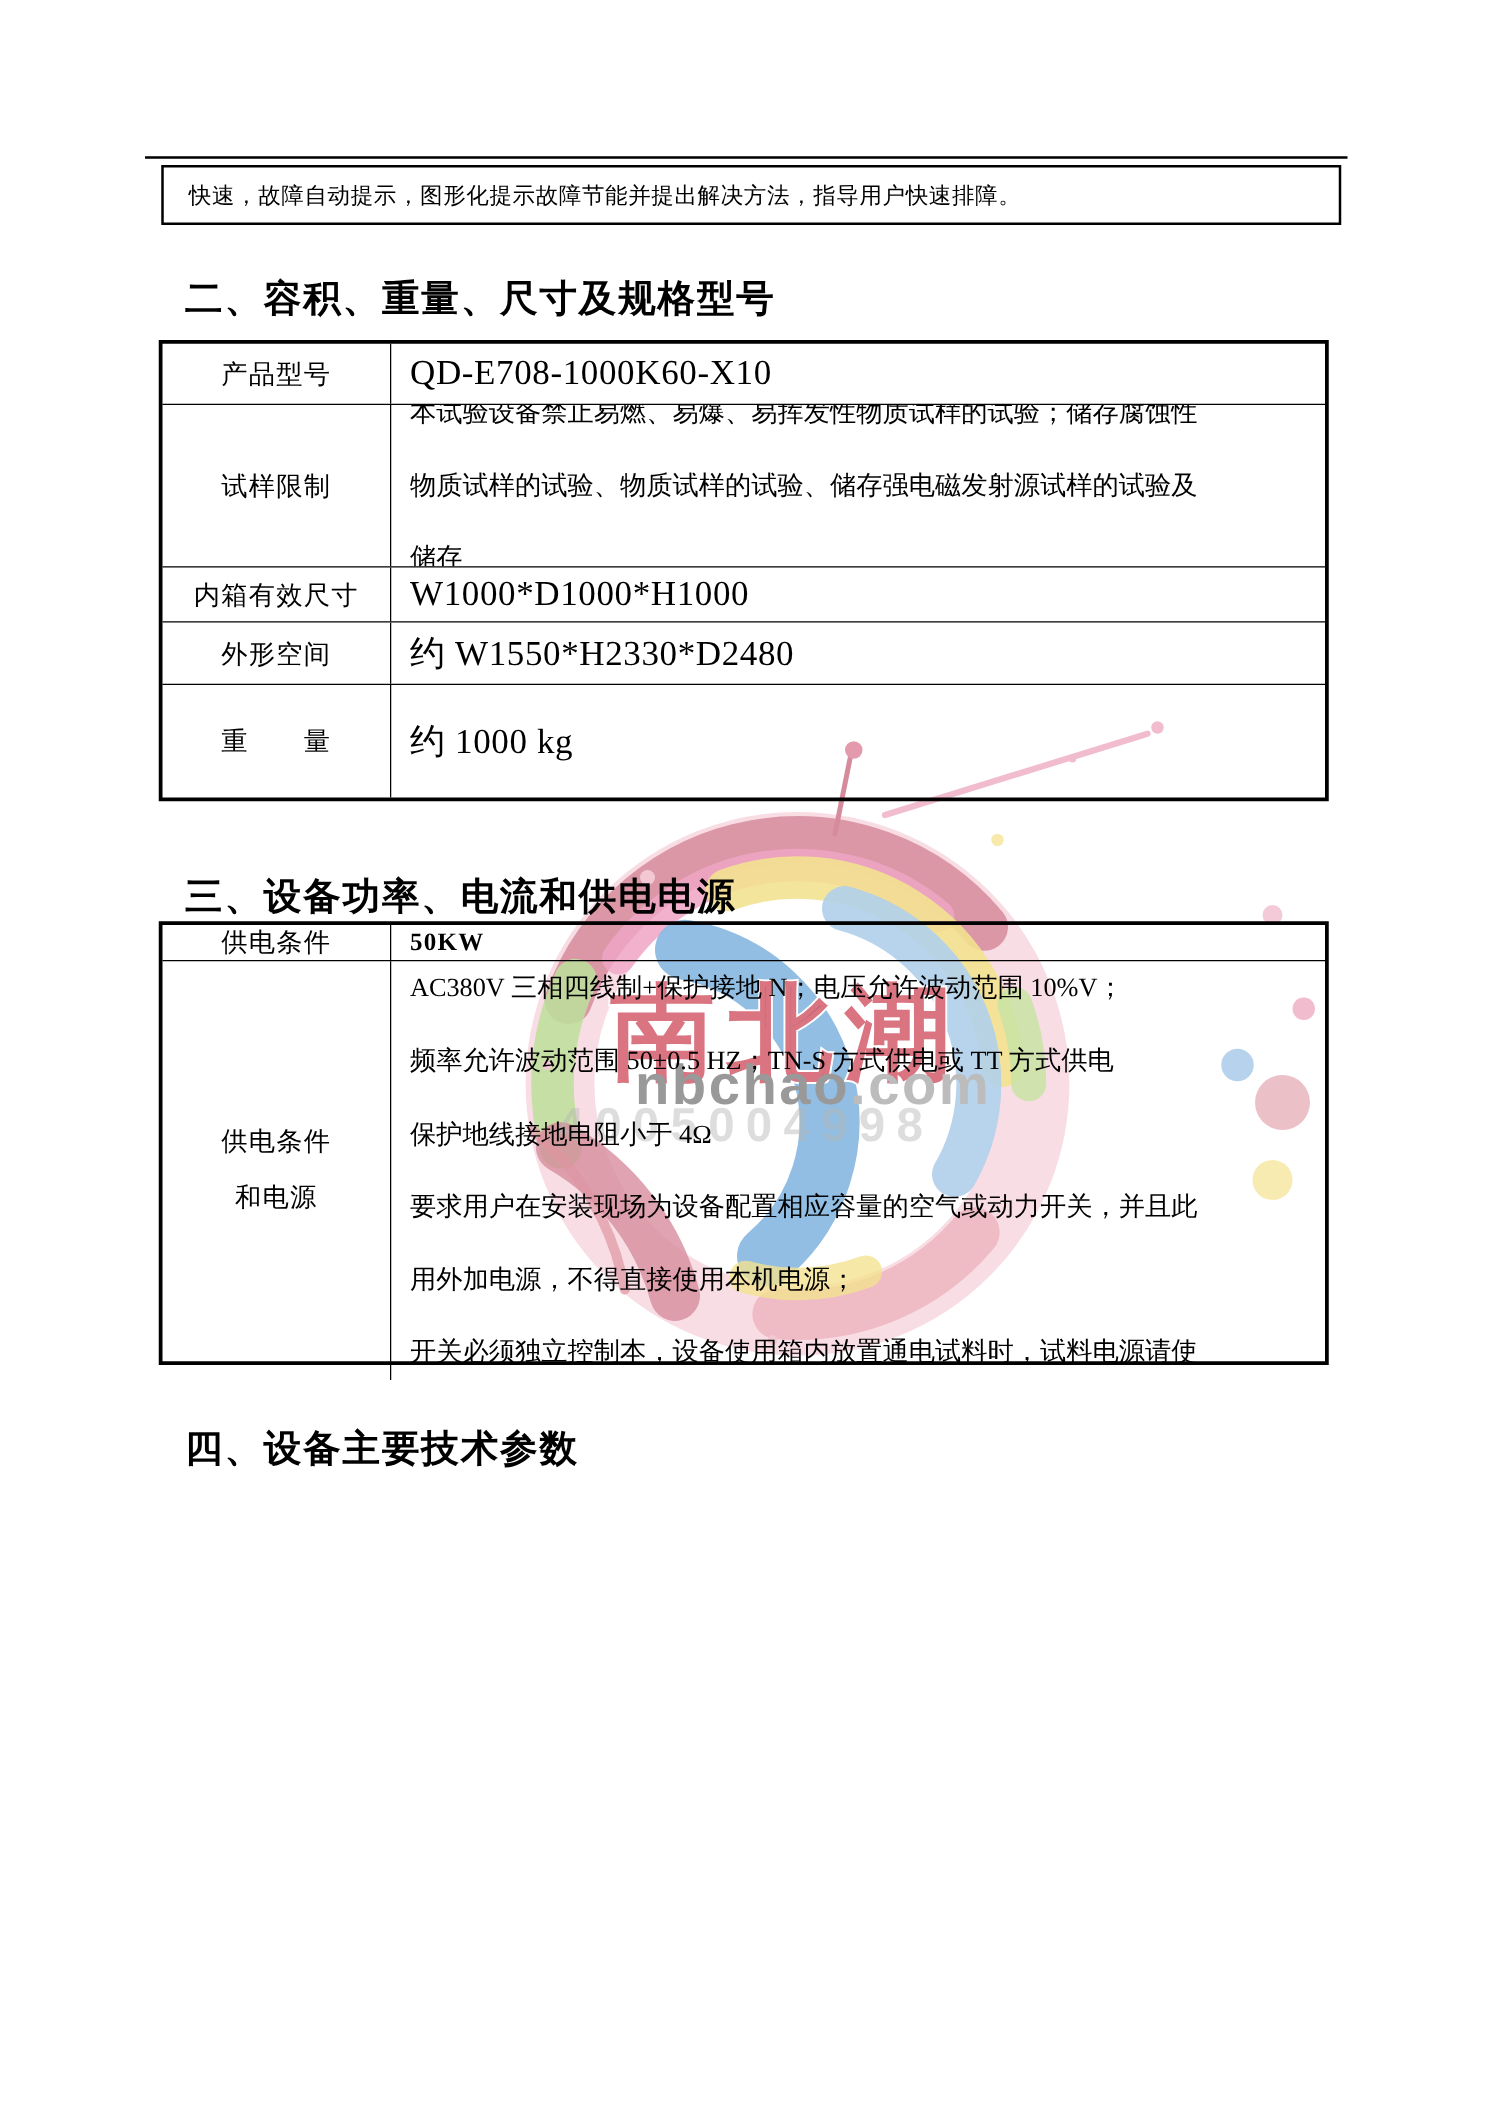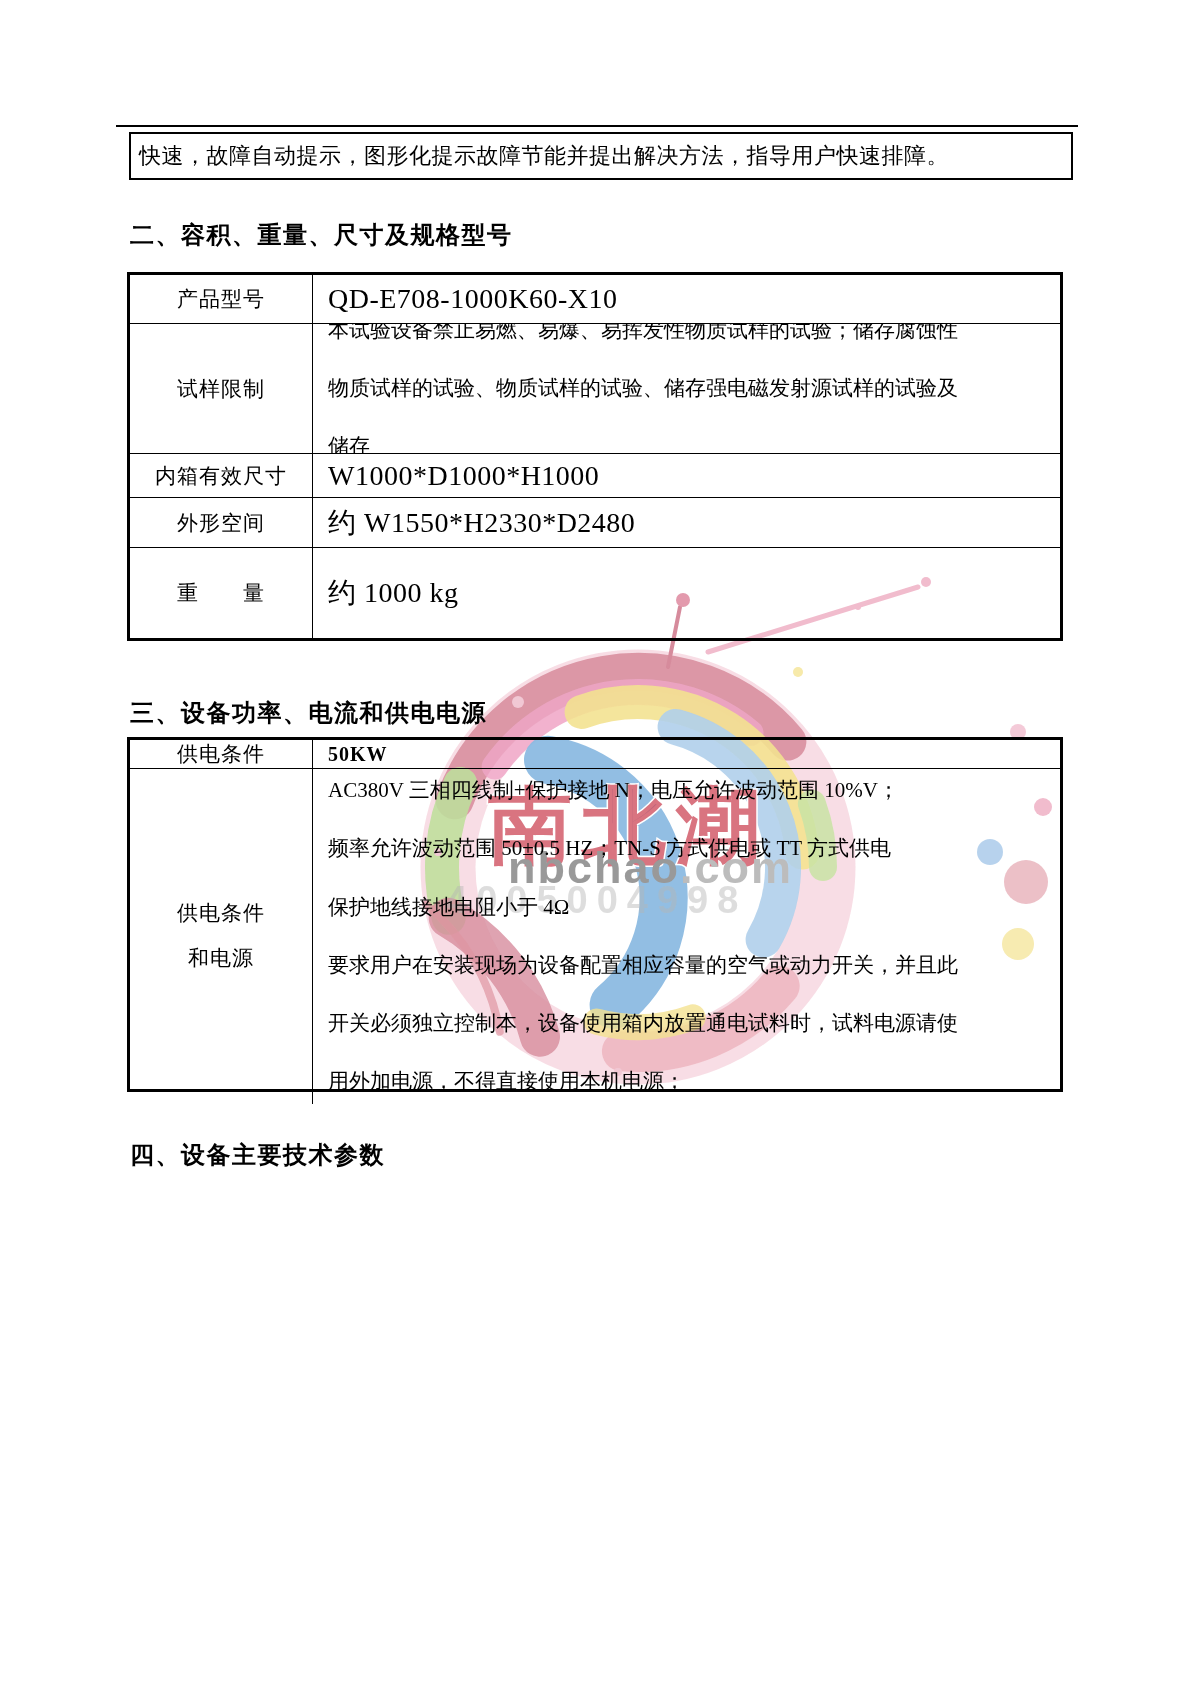--- a/index.html
+++ b/index.html
@@ -9,24 +9,24 @@
   }
   
   #wm{position:absolute;left:378px;top:552px;z-index:0;}
   
   .fg{position:absolute;z-index:1;}
   .contline{left:116px;top:125px;width:962px;height:2px;background:#000;}
   .topbox{
     left:129px;top:132px;width:944px;height:48px;border:2px solid #000;
     box-sizing:border-box;display:flex;align-items:center;background:transparent;
   }
-  .note{padding-left:8px;font-size:22px;letter-spacing:.5px;white-space:nowrap;}
+  .note{padding-left:20px;font-size:18px;letter-spacing:.5px;white-space:nowrap;}
   .heading{
-    left:130px;font-family:Liberation Serif, serif;
-    font-weight:bold;font-size:24px;letter-spacing:1.5px;white-space:nowrap;
+    left:148px;font-family:Liberation Serif, serif;
+    font-weight:bold;font-size:30px;letter-spacing:1.5px;white-space:nowrap;
   }
   .tbl{
     left:127px;width:936px;border:3px solid #000;box-sizing:border-box;
     display:flex;flex-direction:column;background:transparent;
   }
   .trow{display:flex;box-sizing:border-box;}
   .trow.sep{border-top:1px solid #000;}
   .trow.grow{flex:1;}
   .tlabel{
     width:183px;flex:0 0 183px;border-right:1px solid #000;box-sizing:border-box;
@@ -130,19 +130,19 @@
   <div class="trow sep grow">
     <div class="tlabel">
       <div class="lbline">供电条件</div>
       <div class="lbline">和电源</div>
     </div>
     <div class="tvalue multi">
       <div class="vline">AC380V 三相四线制+保护接地 N；电压允许波动范围 10%V；</div>
       <div class="vline">频率允许波动范围 50±0.5 HZ；TN-S 方式供电或 TT 方式供电</div>
       <div class="vline">保护地线接地电阻小于 4Ω</div>
       <div class="vline">要求用户在安装现场为设备配置相应容量的空气或动力开关，并且此</div>
+      <div class="vline">用外加电源，不得直接使用本机电源；</div>
       <div class="vline">开关必须独立控制本，设备使用箱内放置通电试料时，试料电源请使</div>
-      <div class="vline">用外加电源，不得直接使用本机电源；</div>
     </div>
   </div>
 </div>
 
 <div class="fg heading" style="top:1139px">四、设备主要技术参数</div>
 
 </body></html>

